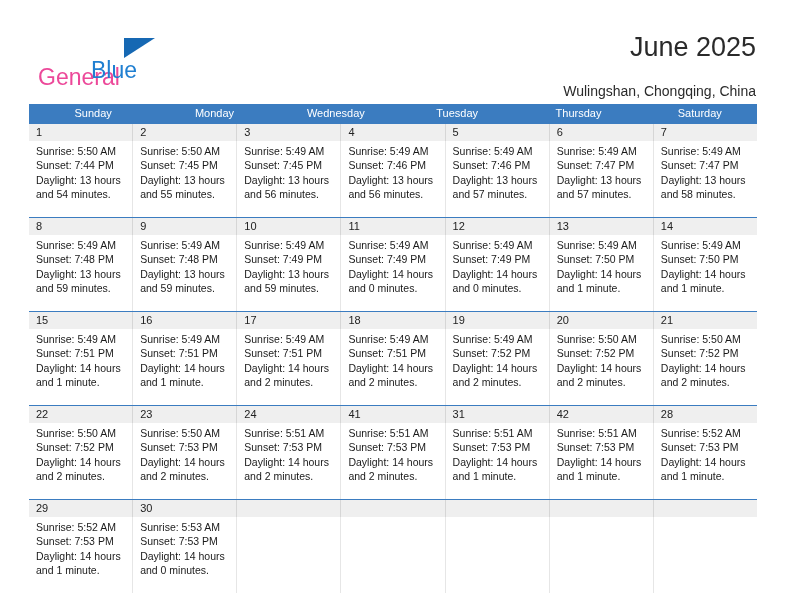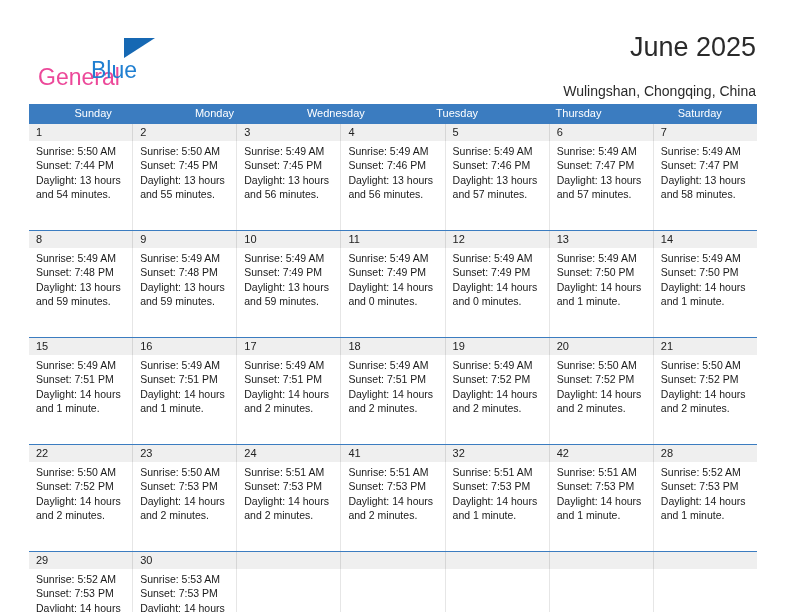--- a/index.html
+++ b/index.html
@@ -131,21 +131,21 @@
     padding-left: 7px;
     box-sizing: border-box;
     color: #222222;
     border-left: 1px solid #d6d6d6;
   }
   .daynum-cell:first-child {
     border-left: none;
   }
   .detail-strip {
     display: flex;
-    height: 89px;
+    height: 76px;
     background: #ffffff;
   }
   .detail-cell {
     flex: 1 1 0;
     padding: 3px 6px 0 7px;
     box-sizing: border-box;
     border-left: 1px solid #e6e6e6;
   }
   .detail-cell:first-child {
     border-left: none;
@@ -355,21 +355,21 @@
         </div>
       </div>
     </div>
 
     <div class="week-row">
       <div class="daynum-strip">
         <div class="daynum-cell">22</div>
         <div class="daynum-cell">23</div>
         <div class="daynum-cell">24</div>
         <div class="daynum-cell">41</div>
-        <div class="daynum-cell">32</div>
+        <div class="daynum-cell">31</div>
         <div class="daynum-cell">42</div>
         <div class="daynum-cell">28</div>
       </div>
       <div class="detail-strip">
         <div class="detail-cell">
           <div class="detail-line">Sunrise: 5:50 AM</div>
           <div class="detail-line">Sunset: 7:52 PM</div>
           <div class="detail-line">Daylight: 14 hours</div>
           <div class="detail-line">and 2 minutes.</div>
         </div>

